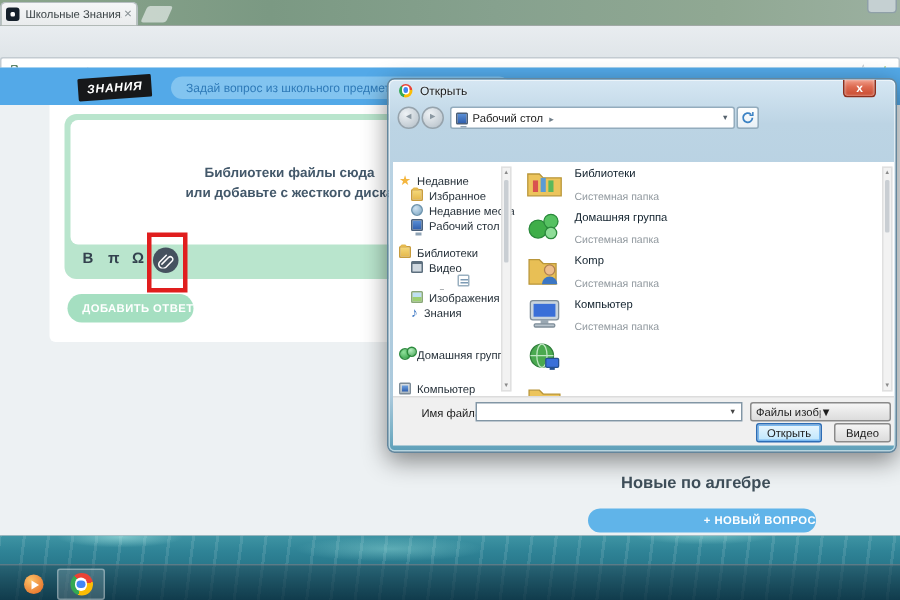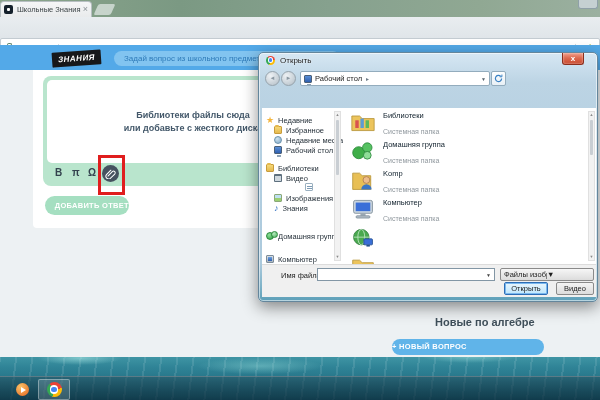--- a/index.html
+++ b/index.html
@@ -58,23 +58,23 @@
   #green-panel{left:10px;top:6px;width:300px;height:110px;background:#b9e5cd;border-radius:8px;}
   #dropzone{left:4px;top:4px;width:292px;height:83px;background:#fff;border-radius:5px;
     display:flex;flex-direction:column;align-items:center;justify-content:center;}
   .drop-line{font-size:9px;line-height:13px;font-weight:700;color:#43586a;}
   .fmt-btn{position:absolute;top:91px;font-weight:700;color:#33424e;font-size:10px;}
   #clip-circle{left:59px;top:89px;width:17px;height:17px;border-radius:50%;background:#45525f;
     display:flex;align-items:center;justify-content:center;}
   #red-box{left:55px;top:79px;width:27px;height:40px;border:3px solid #e01e1e;}
   #add-answer{left:12px;top:126px;width:84px;height:19px;background:#a5dfc1;border-radius:10px;
     color:#fff;font-weight:800;font-size:7.5px;letter-spacing:.3px;text-align:right;line-height:19px;}
-  #feed-heading{left:399px;top:271px;font-size:11px;font-weight:700;color:#3f4f5a;padding-left:36px;}
+  #feed-heading{left:378px;top:271px;font-size:11px;font-weight:700;color:#3f4f5a;padding-left:36px;}
   #new-question{left:392px;top:294px;width:152px;height:16px;background:#60b4e9;border-radius:8px;
-    color:#fff;font-weight:700;font-size:7.5px;text-align:left;line-height:16px;letter-spacing:.3px;}
+    color:#fff;font-weight:700;font-size:7.5px;text-align:right;line-height:16px;letter-spacing:.3px;}
 
   
   #dialog{left:258px;top:52px;width:340px;height:250px;border:1px solid #64869c;border-radius:5px;
     background:linear-gradient(180deg,#d6e7f3,#bcd4e4 12%,#abc9dc 85%,#7fb3c8 94%,#5d9fb8);
     box-shadow:0 5px 16px rgba(0,0,0,.45), inset 0 0 0 1px rgba(255,255,255,.55);}
   #dlg-title{left:0;top:0;width:100%;height:14px;display:flex;align-items:center;padding-left:7px;}
   #dlg-title-text{font-size:8px;color:#1b1b1b;margin-left:5px;text-shadow:0 0 2px #fff;}
   .chrome-logo{border-radius:50%;position:relative;
     background:conic-gradient(from -40deg,#e94235 0 33%,#fbbc05 0 66%,#34a853 0);}
   .chrome-logo::before{content:"";position:absolute;inset:22%;background:#fff;border-radius:50%;}

